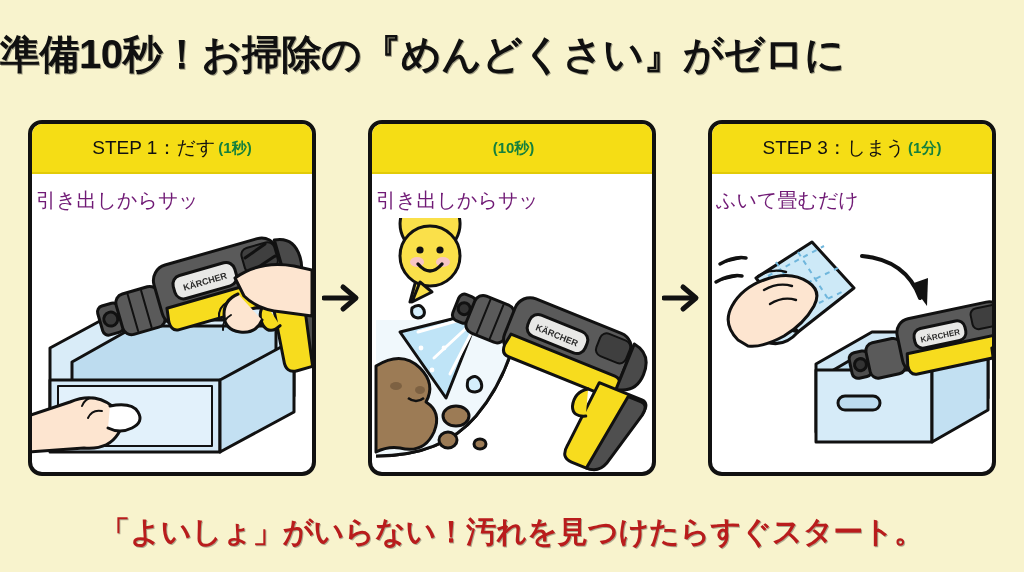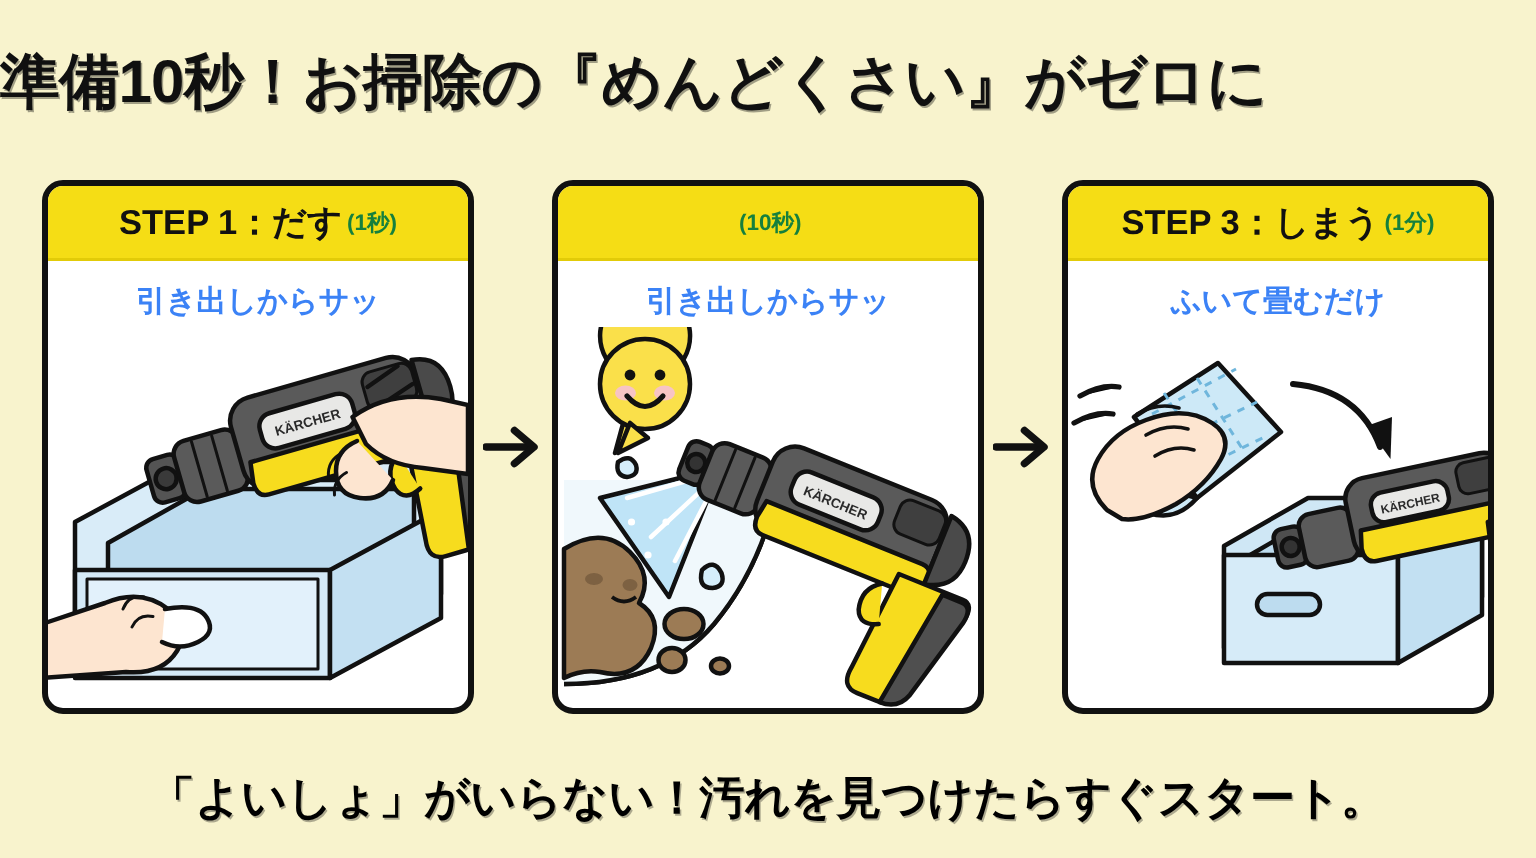--- a/index.html
+++ b/index.html
@@ -66,38 +66,38 @@
   .card-header {
     background: #f5dd15;
     height: 48px;
     flex: none;
     display: flex;
     align-items: center;
     justify-content: center;
     border-bottom: 2px solid #e2cb08;
   }
   .card-header .hdr-main {
-    font-size: 23px;
-    font-weight: 700;
+    font-size: 19px;
+    font-weight: 400;
     color: #111;
     white-space: nowrap;
   }
   .card-header .hdr-time {
     font-size: 15px;
     font-weight: 700;
     color: #15803d;
     margin-left: 3px;
     white-space: nowrap;
   }
 
   .card-sub {
-    text-align: center;
+    text-align: left;
     font-size: 20px;
-    font-weight: 700;
-    color: #3b82f6;
+    font-weight: 400;
+    color: #701a75;
     padding: 13px 4px 4px 4px;
     flex: none;
     white-space: nowrap;
   }
 
   .card-art {
     flex: 1 1 auto;
     position: relative;
     min-height: 0;
   }
@@ -124,21 +124,21 @@
   .footer-bar {
     height: 80px;
     flex: none;
     display: flex;
     align-items: center;
     justify-content: center;
   }
   .footer-text {
     font-size: 30px;
     font-weight: 700;
-    color: #000000;
+    color: #b91c1c;
     white-space: nowrap;
     text-shadow: 1px 1px 0 rgba(0,0,0,0.3);
   }
 </style>
 </head>
 <body>
 
 <div class="stage">
 
   <div class="title-bar">

